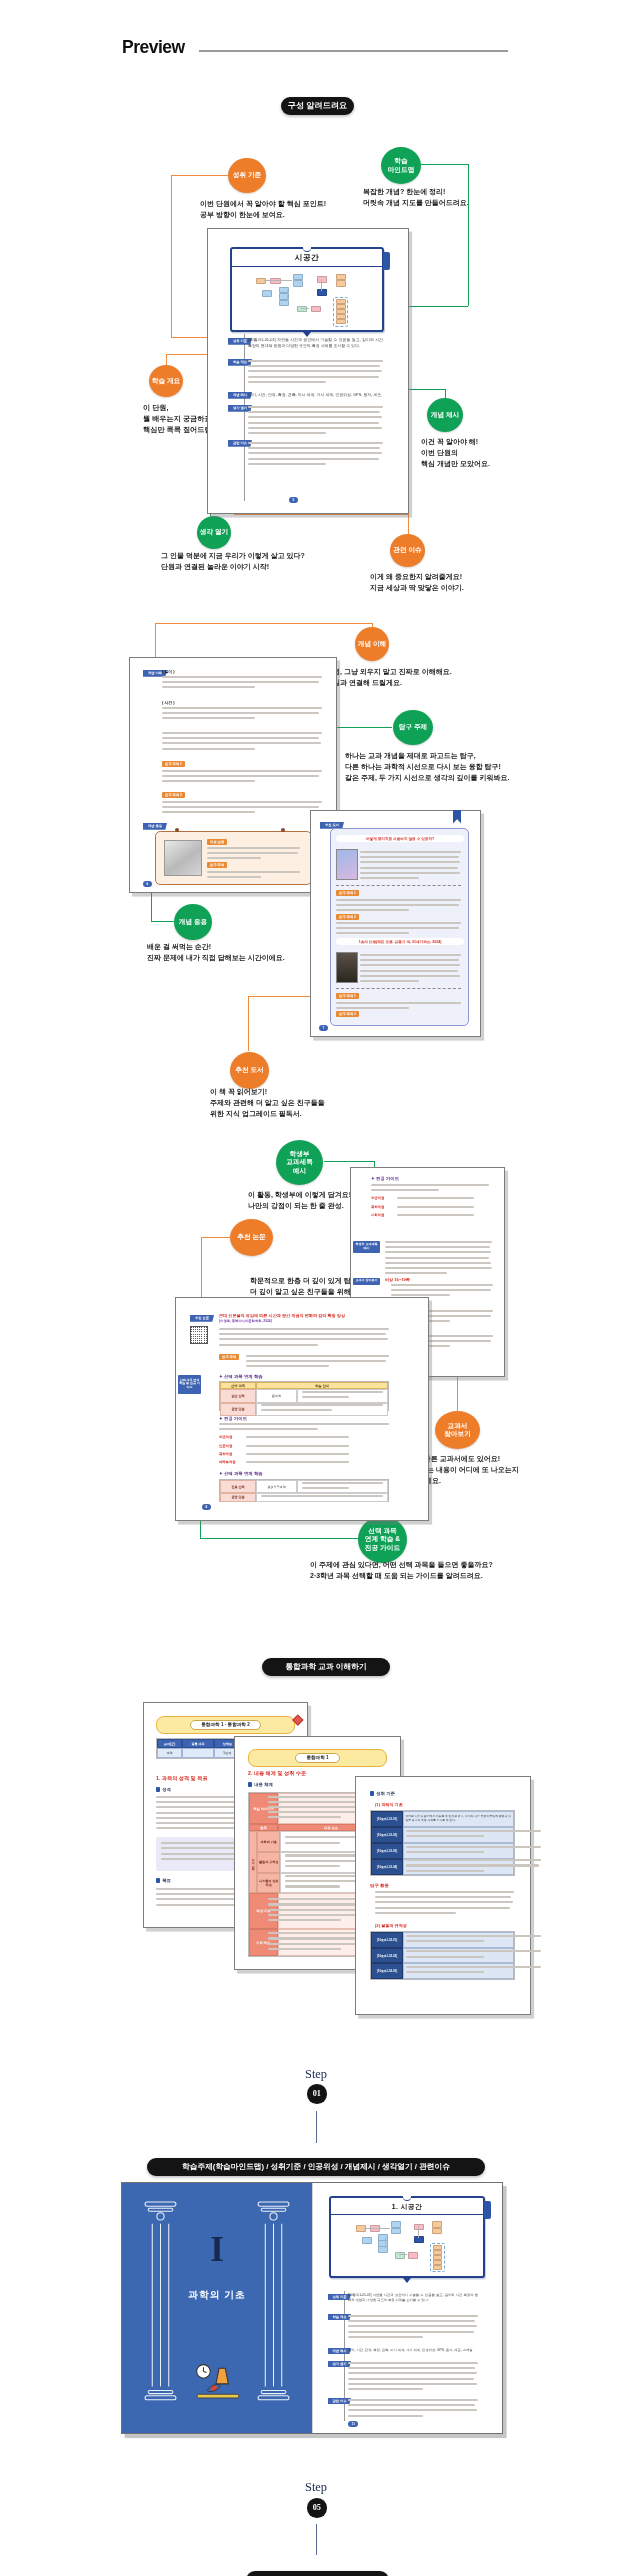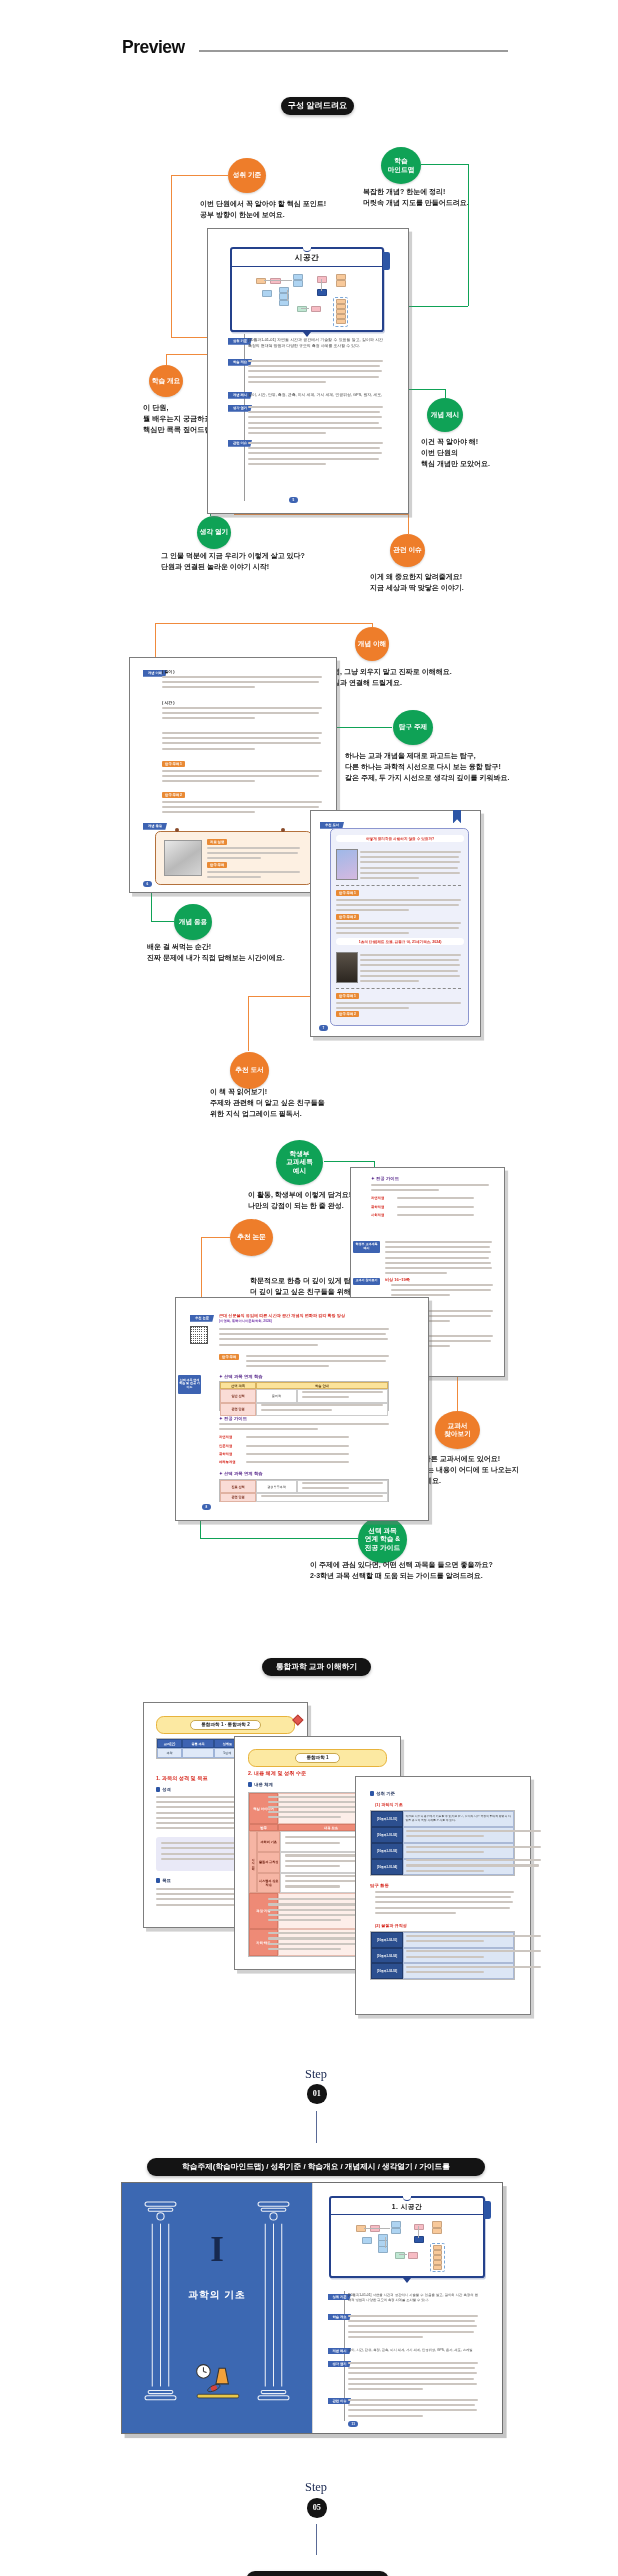--- a/index.html
+++ b/index.html
@@ -593,21 +593,21 @@
         <div class="cell tdl" style="width:36px">관련 단원</div>
         <div class="cell td" style="flex:1">
           <div class="lines" style="width:95%">
             <div class="tl" style="width: 100%;"></div>
           </div>
         </div>
       </div>
   </div>
   <div class="pgnum" style="left:202px;top:1504px">8</div>
 
-  <div class="blackpill" style="left:262px;top:1658px;width:109px;height:17.5px;font-size:7.7px">
+  <div class="blackpill" style="left:262px;top:1658px;width:128px;height:17.5px;font-size:7.7px">
       <span>통합과학 교과 이해하기</span>
     </div>
 
   <div class="pg" style="left:143px;top:1702px;width:163px;height:224px"></div>
   <div class="ybanner" style="left:156px;top:1716px;width:137px;height:15.5px">
       <span class="ybin">통합과학 1 · 통합과학 2</span>
       <span class="cap"></span>
     </div>
   <div class="t" style="left:156px;top:1738px;width:137px;height:20.6px">
     <div class="tr">
@@ -807,21 +807,21 @@
             <div class="tl" style="width: 58%;"></div>
           </div>
         </div>
       </div>
   </div>
 
   <div class="stepword" style="left:290px;top:2067px">Step</div>
   <div class="stepcirc" style="left:307px;top:2084px;width:19.6px;height:19.6px">01</div>
   <div class="stepline" style="left:316px;top:2111px;height:32px"></div>
   <div class="blackpill" style="left:147px;top:2158px;width:338px;height:17.5px;font-size:7.7px">
-      <span>학습주제(학습마인드맵) / 성취기준 / 학습개요 / 개념제시 / 생각열기 / 가이드를</span>
+      <span>학습주제(학습마인드맵) / 성취기준 / 인공위성 / 개념제시 / 생각열기 / 관련이슈</span>
     </div>
 
   <div class="spread" style="left:121px;top:2182px;width:380px;height:250px">
     <div class="half-blue">
       <svg width="33" height="206" viewBox="0 0 64 400" style="position:absolute;left:21.6px;top:18px">
           <g stroke="#fff" stroke-width="2" fill="none" opacity="0.9">
             <rect x="2" y="2" width="60" height="8" rx="4"></rect>
             <rect x="8" y="14" width="48" height="6" rx="3"></rect>
             <circle cx="32" cy="30" r="7"></circle>
             <line x1="16" y1="44" x2="16" y2="360"></line>

